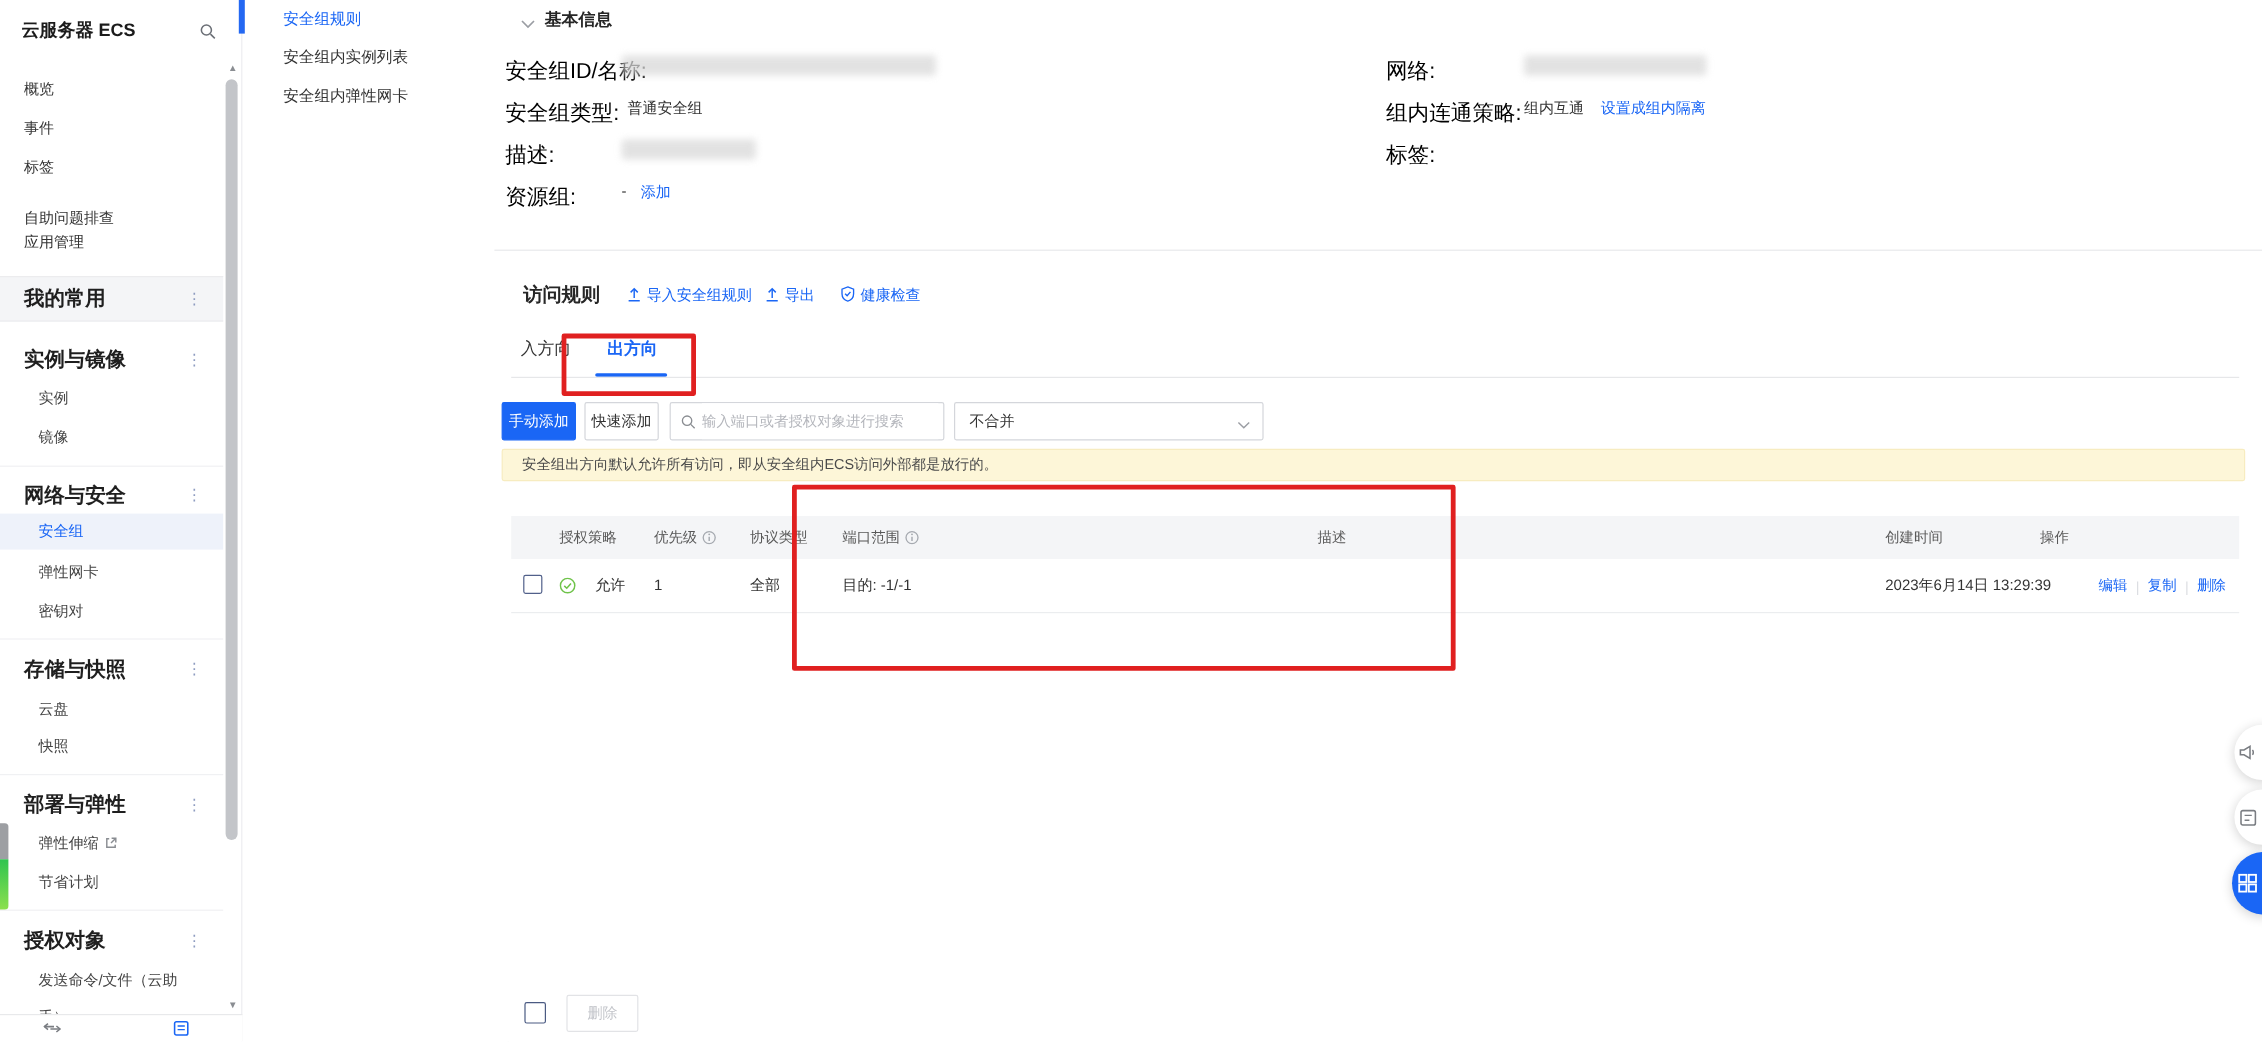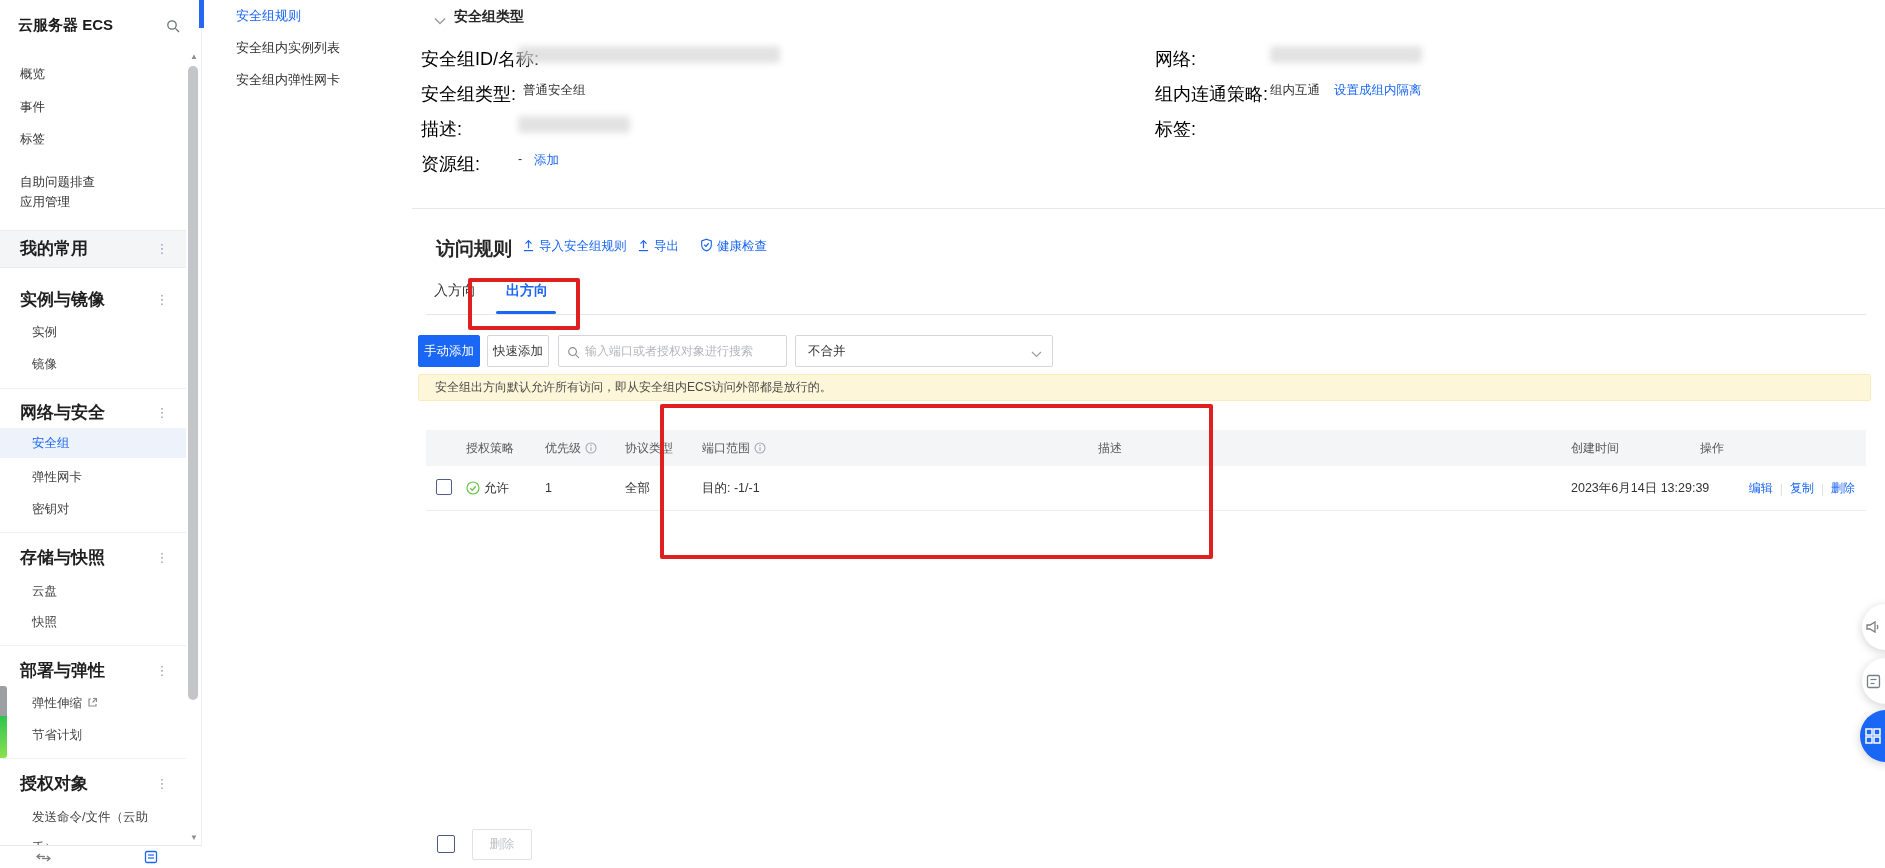--- a/index.html
+++ b/index.html
@@ -37,21 +37,21 @@
   
   #content { position:absolute; left:406px; top:0; width:1479px; height:868px; background:#fff; }
   .chev { position:absolute; }
   .bi-title { position:absolute; left:48px; top:8px; font-size:14px; font-weight:bold; color:#262626; }
   .f-label { position:absolute; font-size:18px; color:#000000; white-space:nowrap; }
   .f-value { position:absolute; font-size:12.5px; color:#333; white-space:nowrap; }
   .blob { position:absolute; background:#d9d9d9; filter:blur(3px); border-radius:3px; height:17px; opacity:.75; }
   .blue-link { color:#1a66f5; cursor:pointer; text-decoration:none; }
   .hdiv { position:absolute; height:1px; background:#e8e9eb; }
 
-  .ar-title { position:absolute; left:30px; top:236px; font-size:19px; font-weight:bold; color:#262626; }
+  .ar-title { position:absolute; left:30px; top:236px; font-size:16px; font-weight:bold; color:#262626; }
   .tb-link { position:absolute; top:238px; font-size:12.5px; color:#1a66f5; cursor:pointer; white-space:nowrap; }
   .tb-link svg { vertical-align:-2px; margin-right:4px; }
 
   .tab { position:absolute; top:282px; font-size:14px; color:#333; cursor:pointer; }
   .tab-underline { position:absolute; top:311px; height:3px; background:#1a66f5; border-radius:2px; }
   .tabs-border { position:absolute; top:314px; height:1px; background:#e6e7e9; }
 
   .btn { position:absolute; top:335px; height:32px; border-radius:2px; font-size:12.5px; text-align:center; cursor:pointer; }
   .btn-primary { background:#1a66f5; color:#fff; border:1px solid #1a66f5; line-height:30px; }
   .btn-plain { background:#fff; color:#333; border:1px solid #d4d6db; line-height:30px; }
@@ -61,21 +61,21 @@
   .select-box { position:absolute; top:335px; height:32px; border:1px solid #d4d6db; border-radius:2px; background:#fff; font-size:12.5px; color:#333; line-height:30px; padding-left:12px; cursor:pointer; }
   .banner { position:absolute; left:12px; right:14px; top:374px; height:27px; background:#fdf6d8; border:1px solid #f7ecc0; border-radius:2px; font-size:12px; color:#4a4a4a; line-height:25px; padding-left:16px; }
 
   .tbl { position:absolute; left:20px; width:1440px; }
   .tbl-grid { display:grid; grid-template-columns:40px 79px 80px 77px 396px 473px 129px 135px 1fr; align-items:center; }
   .tbl-head { top:430px; height:36px; background:#f4f5f7; font-size:12px; color:#595959; }
   .tbl-row { top:466px; height:45px; background:#fff; border-bottom:1px solid #ebedef; font-size:12.5px; color:#333; position:absolute; }
   .cell { white-space:nowrap; overflow:visible; }
   .hcell { display:flex; align-items:center; gap:4px; white-space:nowrap; }
   .cb { width:16px; height:16px; border:1px solid #51608a; border-radius:2px; background:#fff; display:inline-block; cursor:pointer; }
-  .policy-cell { display:flex; align-items:center; gap:4px; }
+  .policy-cell { display:flex; align-items:center; gap:16px; }
   .row-actions { position:absolute; right:4px; top:0; height:45px; display:flex; align-items:center; font-size:12px; white-space:nowrap; }
   .row-actions .blue-link { padding:0 7px; }
   .row-actions .sep { color:#dcdee2; }
 
   .ann { position:absolute; border:4px solid #e02020; border-radius:2px; z-index:9; pointer-events:none; }
 
   .del-btn { position:absolute; left:66px; top:829px; width:60px; height:31px; background:#fff; border:1px solid #e2e3e6; border-radius:2px; color:#c3c5ca; font-size:12.5px; text-align:center; line-height:29px; }
   .bottom-cb { position:absolute; left:31px; top:835px; width:18px; height:18px; border:1px solid #4a5a82; border-radius:2px; background:#fff; cursor:pointer; }
 
   
@@ -174,21 +174,21 @@
   </nav>
   <div class="ss-indicator"></div>
 
   <main id="content">
 
     <span class="chev" style="left:28px;top:11px">
       <svg width="12" height="8" viewBox="0 0 12 8">
           <polyline points="1,1.5 6,6.5 11,1.5" fill="none" stroke="#9a9da3" stroke-width="1.4"></polyline>
         </svg>
     </span>
-    <div class="bi-title">安全组类型</div>
+    <div class="bi-title">基本信息</div>
 
     <div class="f-label" style="left:15px;top:47px">安全组ID/名称:</div>
     <div class="blob" style="left:112px;top:46px;width:262px"></div>
     <div class="f-label" style="left:15px;top:82px">安全组类型:</div>
     <div class="f-value" style="left:117px;top:82px">普通安全组</div>
     <div class="f-label" style="left:15px;top:117px">描述:</div>
     <div class="blob" style="left:112px;top:116px;width:112px"></div>
     <div class="f-label" style="left:15px;top:152px">资源组:</div>
     <div class="f-value" style="left:112px;top:152px">-</div>
     <a class="f-value blue-link" style="left:128px;top:152px">添加</a>

